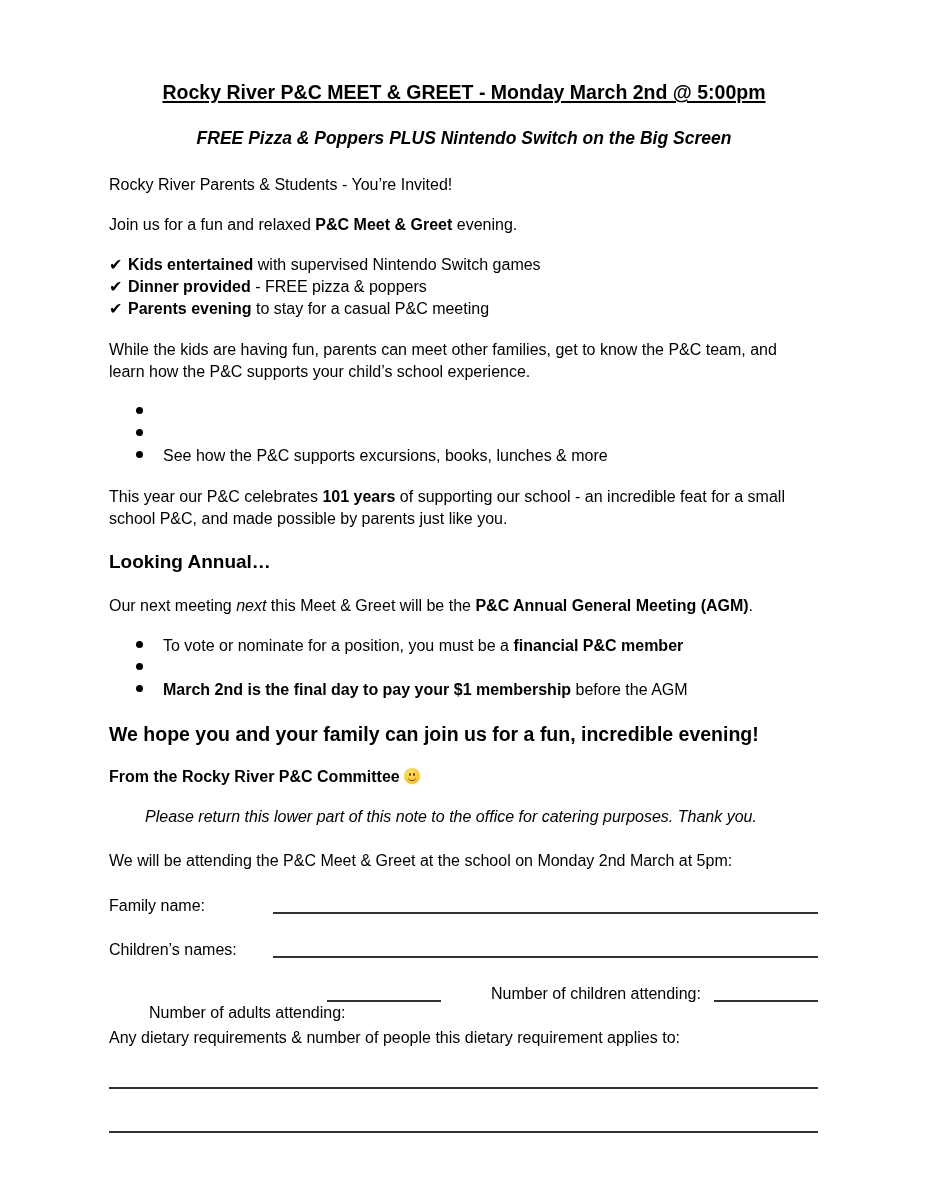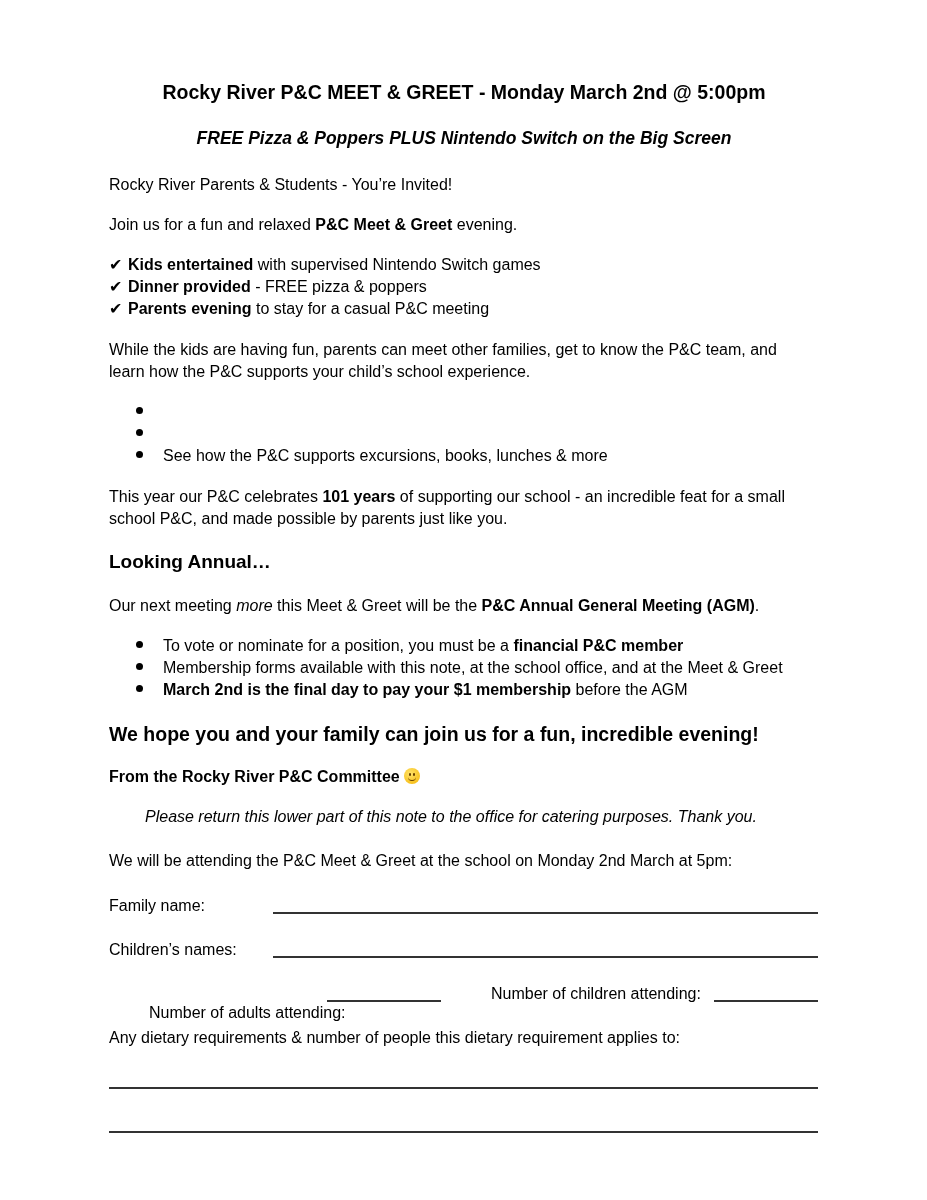--- a/index.html
+++ b/index.html
@@ -5,21 +5,21 @@
     html, body { margin: 0; padding: 0; background: #ffffff; }
     body {
       width: 927px; height: 1200px; position: relative; overflow: hidden;
       font-family: "Liberation Sans", sans-serif; color: #000;
     }
     .page { position: absolute; left: 109px; top: 0; width: 710px; }
     .abs { position: absolute; white-space: nowrap; }
     .t16 { font-size: 16px; line-height: 22px; }
     .title {
       left: 0; width: 710px; text-align: center; top: 81px;
-      font-size: 19.5px; font-weight: bold; 
+      font-size: 19.5px; font-weight: bold; text-decoration: underline;
       text-underline-offset: 2px; text-decoration-thickness: 1.5px;
     }
     .subtitle {
       left: 0; width: 710px; text-align: center; top: 128px;
       font-size: 17.5px; font-weight: bold; font-style: italic;
     }
     .h2 { font-size: 19px; font-weight: bold; }
     .h2big { font-size: 19.5px; font-weight: bold; }
     b { font-weight: bold; }
     .check { display: inline-block; width: 19px; }
@@ -82,28 +82,28 @@
   </div>
 
   <div class="abs t16" style="top:486px;">
     <span>This year our P&amp;C celebrates </span><b>101 years</b><span> of supporting our school - an incredible feat for a small</span>
   </div>
   <div class="abs t16" style="top:508px;">school P&amp;C, and made possible by parents just like you.</div>
 
   <div class="abs h2" style="top:551px;">Looking Annual…</div>
 
   <div class="abs t16" style="top:595px;">
-    <span>Our next meeting </span><i>more</i><span> this Meet &amp; Greet will be the </span><b>P&amp;C Annual General Meeting (AGM)</b><span>.</span>
+    <span>Our next meeting </span><i>next</i><span> this Meet &amp; Greet will be the </span><b>P&amp;C Annual General Meeting (AGM)</b><span>.</span>
   </div>
 
   <div class="abs t16 bullet-row" style="top:635px;">
     <span class="bullet-dot"></span><span>To vote or nominate for a position, you must be a </span><b>financial P&amp;C member</b>
   </div>
   <div class="abs t16 bullet-row" style="top:657px;">
-    <span class="bullet-dot"></span><span>Membership forms available with this note, at the school office, and at the Meet &amp; Greet</span>
+    <span class="bullet-dot"></span>
   </div>
   <div class="abs t16 bullet-row" style="top:679px;">
     <span class="bullet-dot"></span><b>March 2nd is the final day to pay your $1 membership</b><span> before the AGM</span>
   </div>
 
   <div class="abs h2big" style="top:723px;">We hope you and your family can join us for a fun, incredible evening!</div>
 
   <div class="abs t16" style="top:766px; font-weight:bold;">
     <span>From the Rocky River P&amp;C Committee</span><span class="emoji"><span class="mouth"></span></span>
   </div>

